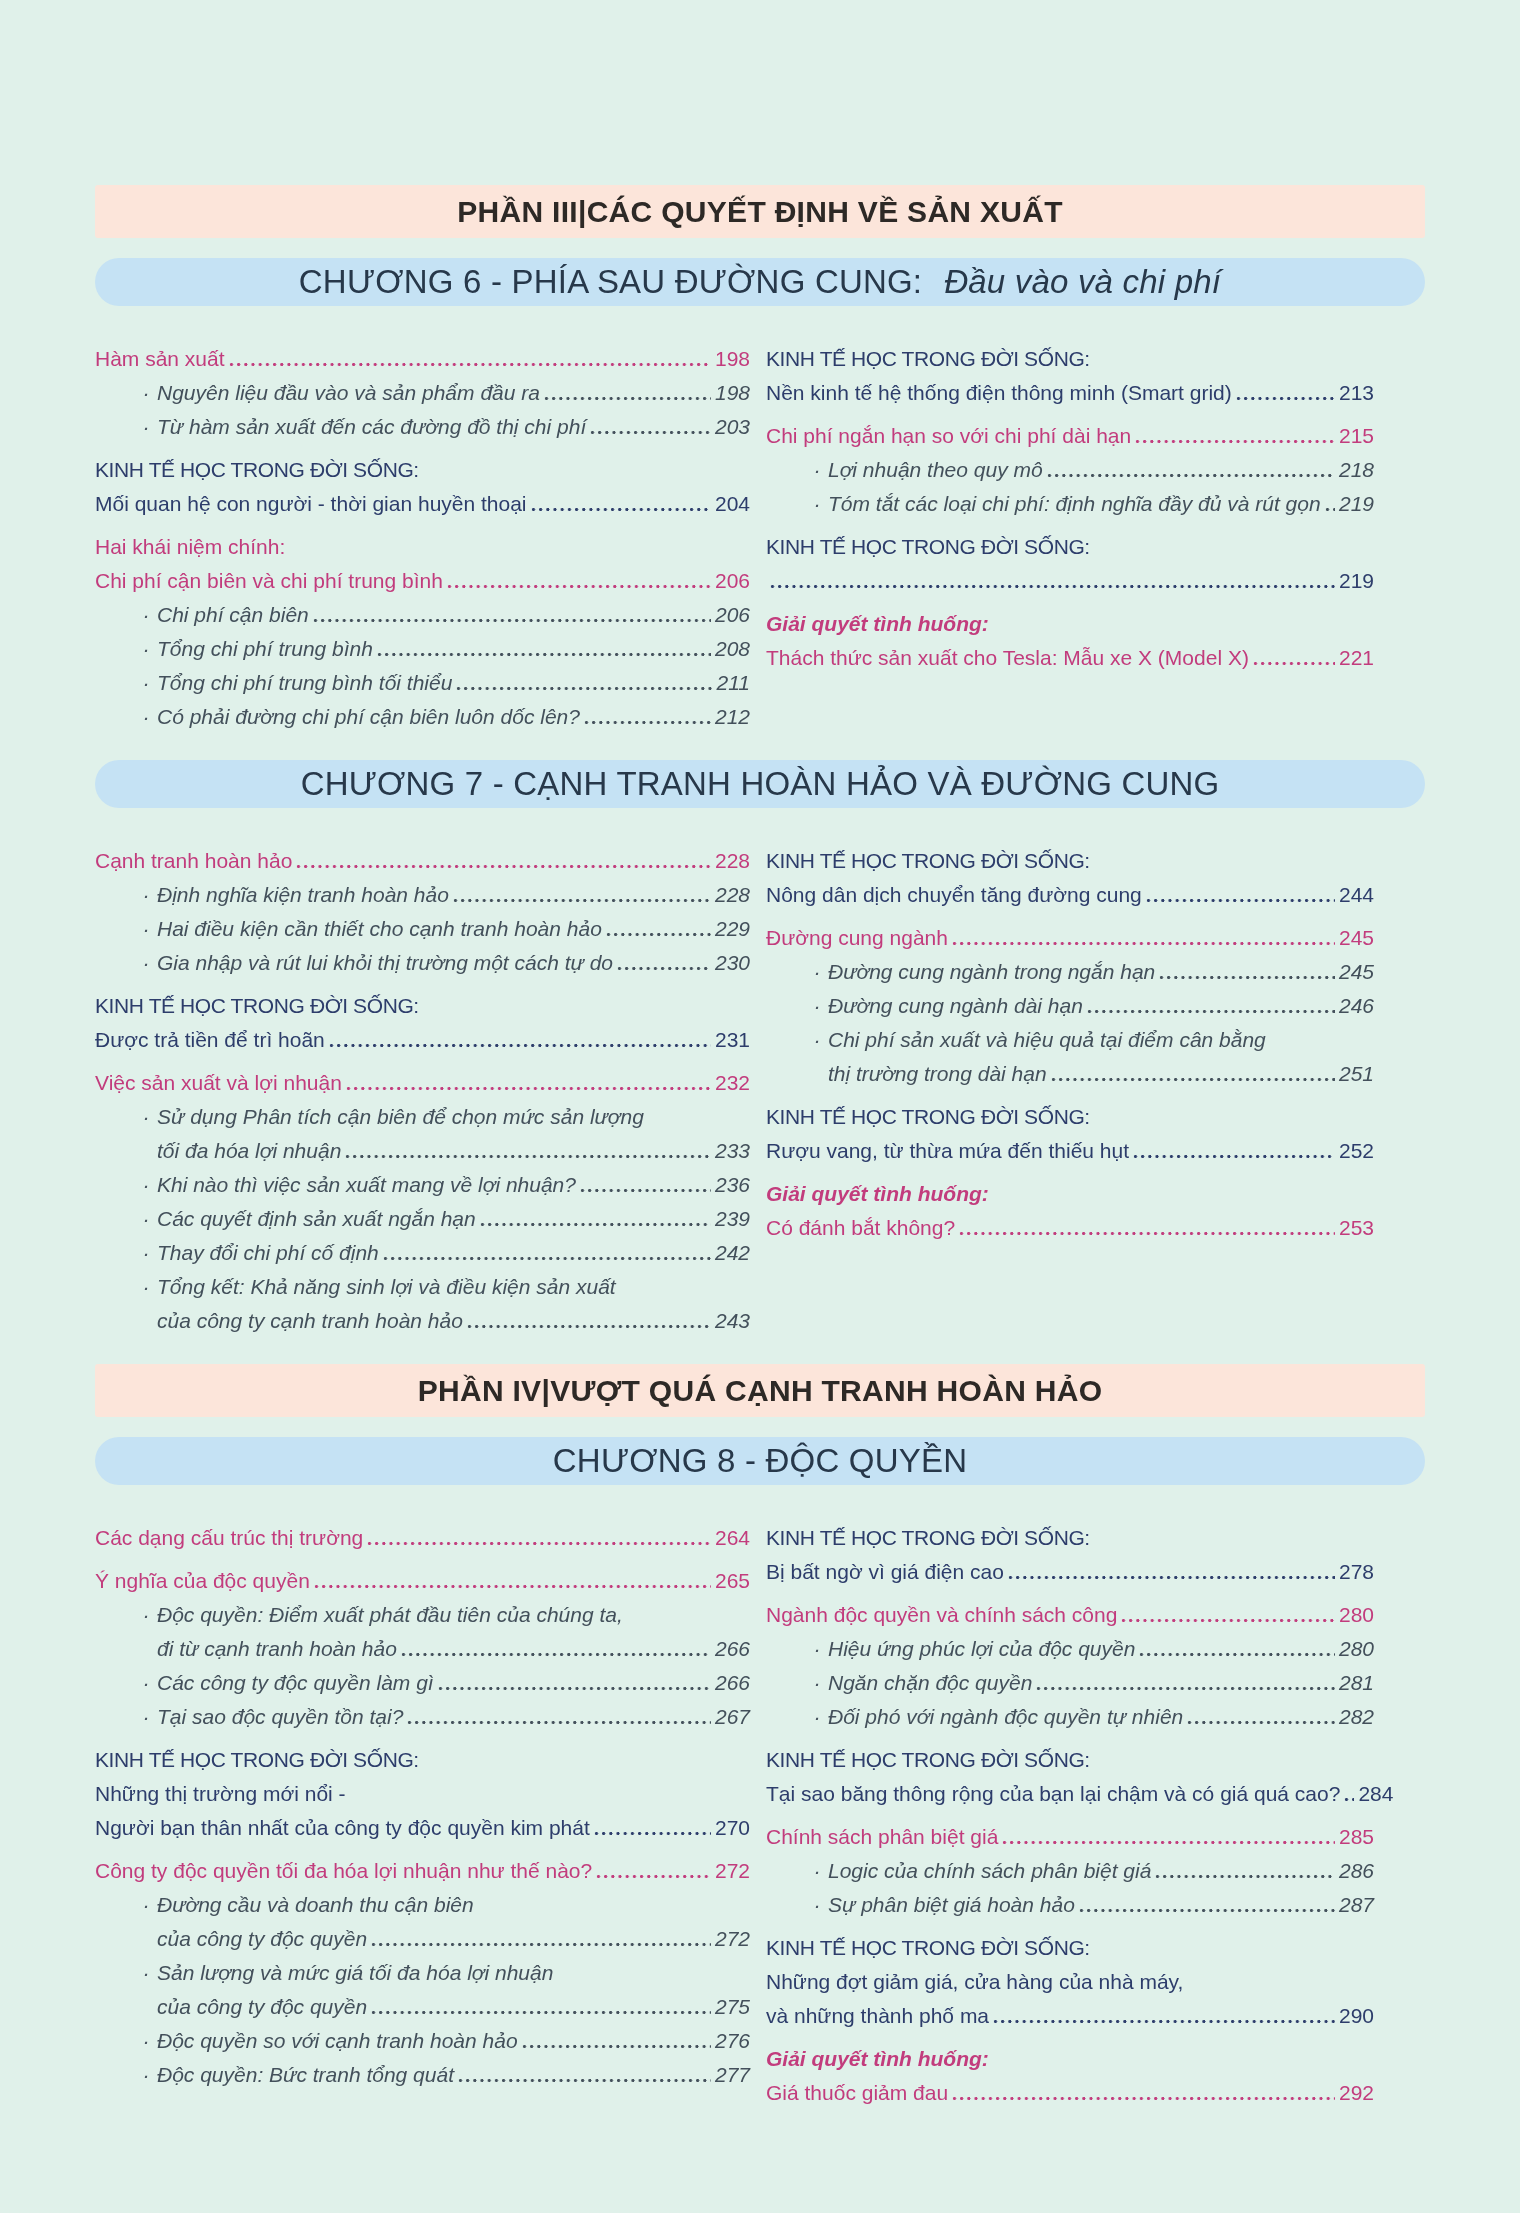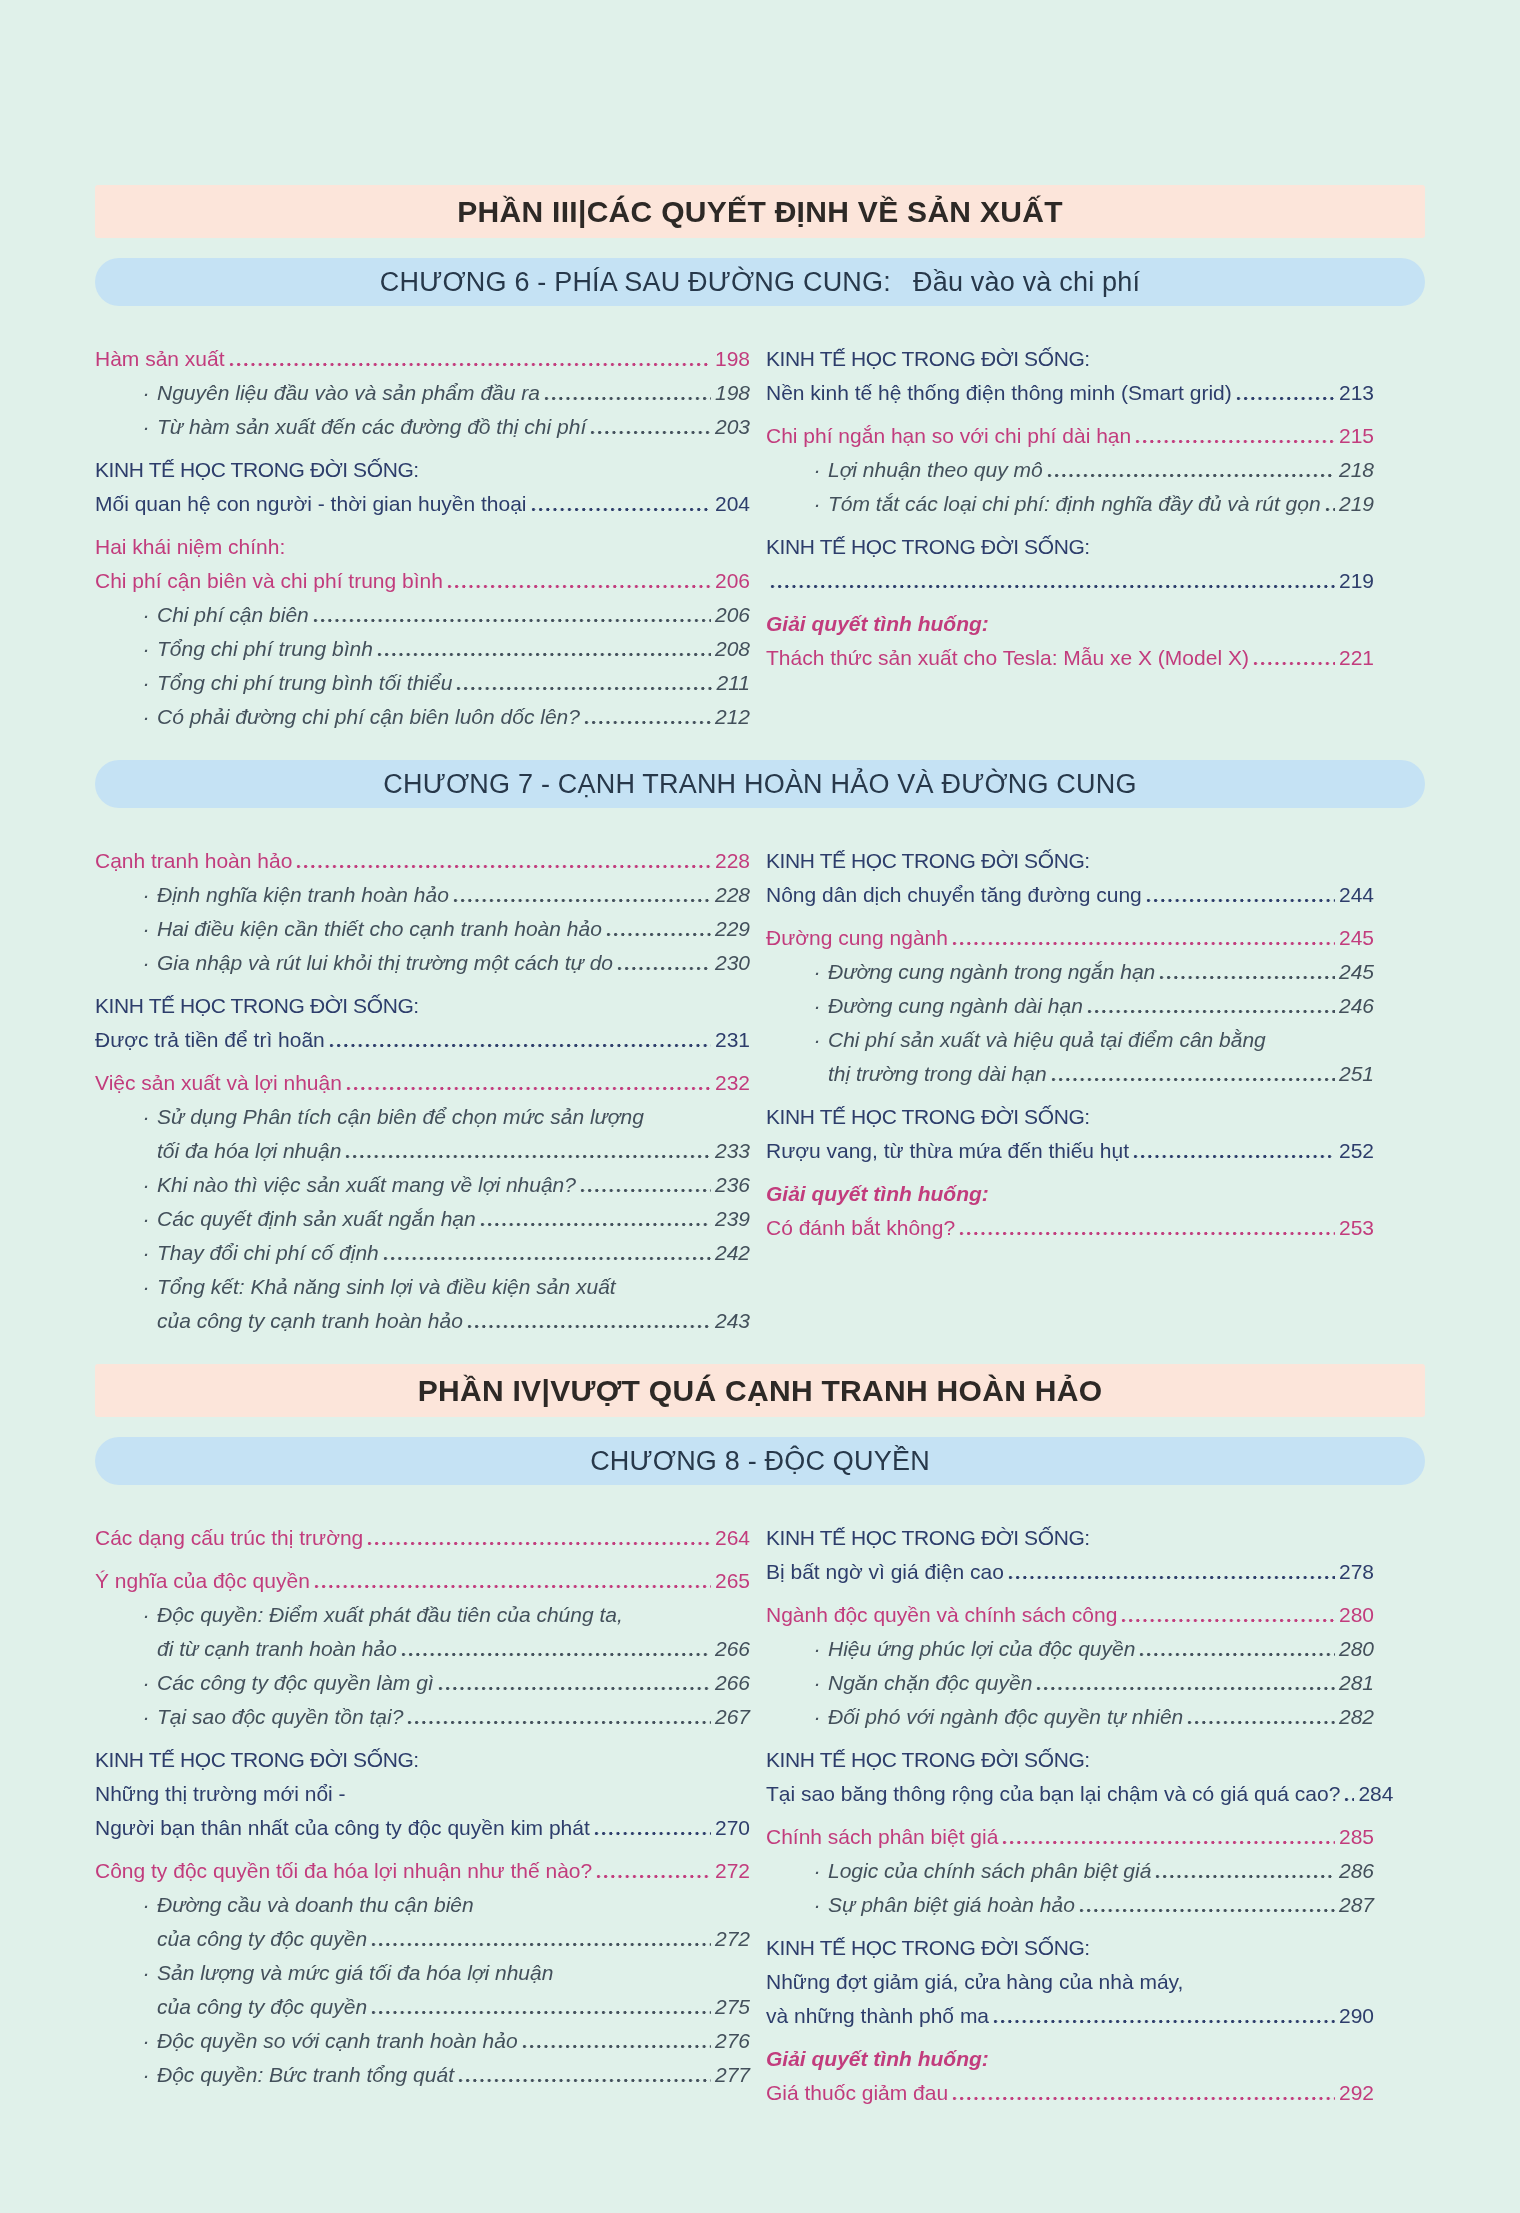--- a/index.html
+++ b/index.html
@@ -19,23 +19,23 @@
 
   .part-bar{
     height:53px;background:var(--peach);border-radius:3px;
     display:flex;align-items:center;justify-content:center;gap:0;
     color:var(--part-text);font-weight:bold;font-size:30px;letter-spacing:.3px;
     margin-bottom:20px;
   }
   .chapter-bar{
     height:48px;background:var(--blue);border-radius:25px;
     display:flex;align-items:center;justify-content:center;
-    color:var(--chapter-text);font-size:27px;letter-spacing:.2px;
+    color:var(--chapter-text);font-size:33px;letter-spacing:.2px;
   }
-  .chapter-bar .it{margin-left:22px;}
+  .chapter-bar .it{font-style:italic;margin-left:22px;}
 
   .toc{display:flex;gap:16px;margin:36px 0 26px 0;}
   .toc-col{font-size:21px;line-height:34px;}
   .toc-col.left{width:655px;flex:0 0 655px;}
   .toc-col.right{width:608px;flex:0 0 608px;}
 
   .entry{margin-top:0;}
   .entry.main,.entry.label,.entry.case-label{margin-top:9px;}
   .entry.tight{margin-top:0;}
   .toc-col > .entry:first-child{margin-top:0;}

